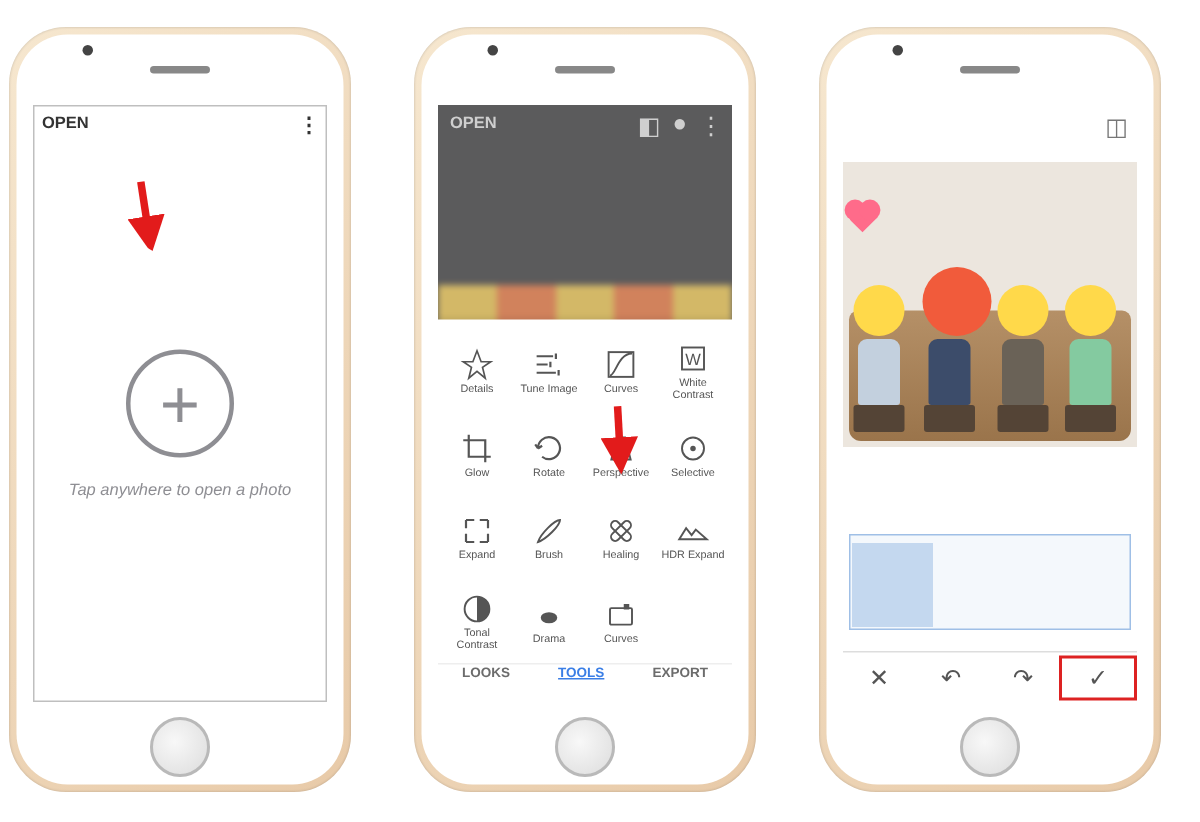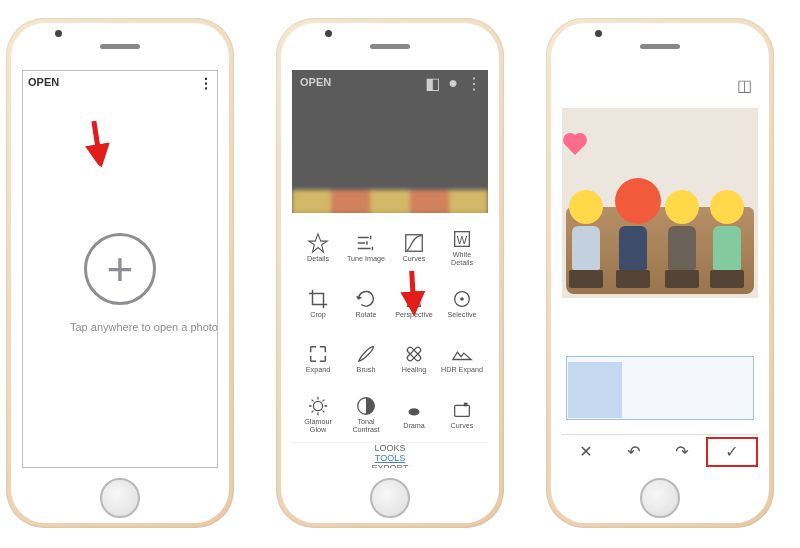--- a/index.html
+++ b/index.html
@@ -12,31 +12,31 @@
     .camera { position:absolute; left:48%; top:-2px; transform:translateX(-60px); width:7px; height:7px; background:#444; border-radius:50%; }
     .homebtn { position:absolute; bottom:10px; left:50%; transform:translateX(-50%); width:40px; height:40px; border:2px solid #b9b9b9; border-radius:50%; background:radial-gradient(circle at 40% 40%,#f8f8f8,#dcdcdc); }
     .screen { position:absolute; left:16px; right:16px; top:52px; bottom:60px; background:#fff; overflow:hidden; }
 
     .phone.p1 { left: 6px; }
     .phone.p2 { left: 276px; }
     .phone.p3 { left: 546px; }
 
     .s1-top { display:flex; justify-content:space-between; padding:6px 6px; font-size:11px; font-weight:700; color:#333; }
     .s1-kebab { font-size:14px; line-height:1; letter-spacing:-1px; }
-    .s1-hint { position:absolute; left:0; right:0; top:63%; text-align:right; color:#8e8e93; font-size:11px; }
+    .s1-hint { position:absolute; left:0; right:0; top:63%; text-align:center; color:#8e8e93; font-size:11px;font-style:italic; }
     .s1-plus { position:absolute; left:50%; top:50%; transform:translate(-50%,-50%); width:72px; height:72px; border:3px solid #8e8e93; border-radius:50%; display:flex; align-items:center; justify-content:center; color:#8e8e93; font-size:46px; font-weight:300; user-select:none; }
     .s1-frame { position:absolute; inset:0; border:1px solid rgba(0,0,0,.25); pointer-events:none; }
 
     .s2-dim { position:absolute; inset:0; background:#5b5b5c; }
     .s2-img-strip { position:absolute; left:0; right:0; top:120px; height:30px; background:linear-gradient(90deg,#f2d06a 0 20%,#ef8c5c 20% 40%,#f2d06a 40% 60%,#ef8c5c 60% 80%,#f2d06a 80% 100%); filter:blur(2px); opacity:.8; }
     .s2-panel { position:absolute; left:0; right:0; bottom:0; top:36%; background:#fff; box-shadow:0 -1px 4px rgba(0,0,0,.1); display:flex; flex-direction:column; }
     .s2-grid { flex:1; display:grid; grid-template-columns:repeat(4,1fr); grid-template-rows:repeat(4,1fr); padding:6px 2px 0 2px; gap:0; }
     .tool { display:flex; flex-direction:column; align-items:center; justify-content:center; gap:1px; font-size:7.2px; color:#555; line-height:1.05; text-align:center; }
     .tool .ic { width:22px; height:22px; display:flex; align-items:center; justify-content:center; color:#555; }
-    .s2-tabs { height:26px; display:flex; justify-content:space-around; align-items:center; font-size:9px; font-weight:400; color:#6c6c6c; border-top:1px solid #eee;flex-direction:column; }
+    .s2-tabs { height:26px; display:flex; justify-content:space-around; align-items:flex-start; font-size:9px; font-weight:700; color:#6c6c6c; border-top:1px solid #eee; }
     .s2-tabs .active { color:#3a7ee6; text-decoration:underline; }
     .s2-top { position:absolute; top:6px; left:8px; font-size:11px; font-weight:700; color:#cfcfcf; }
     .s2-topicons { position:absolute; top:4px; right:6px; display:flex; gap:8px; color:#cfcfcf; }
 
     .s3-top { height:30px; display:flex; justify-content:flex-end; align-items:center; padding:0 6px; }
     .s3-photo { position:absolute; left:0; right:0; top:38px; height:190px; background:#f4f0eb; }
     .wall { position:absolute; inset:0; background:#ece6de; }
     .couch { position:absolute; left:2%; right:2%; top:52%; height:46%; background:linear-gradient(#b59067,#9a744b); border-radius:6px 6px 8px 8px; }
     .person { position:absolute; bottom:10px; width:18%; }
     .head { width:34px; height:34px; border-radius:50%; margin:0 auto 2px auto; }
@@ -129,29 +129,29 @@
               <span>Curves</span>
             </div>
           <div class="tool">
               <span class="ic">
                 <svg viewBox="0 0 24 24">
                   <rect x="4" y="4" width="16" height="16" stroke="currentColor" fill="none" stroke-width="1.4"></rect>
                   <text x="12" y="17" font-size="12" text-anchor="middle" fill="currentColor">W</text>
                 </svg>
               </span>
               <span style="white-space:pre-line">White
-Details</span>
+Contrast</span>
             </div>
           <div class="tool">
               <span class="ic">
                 <svg viewBox="0 0 24 24">
                   <path d="M6 2v16h16M2 6h16v16" stroke="currentColor" fill="none" stroke-width="1.6"></path>
                 </svg>
               </span>
-              <span>Crop</span>
+              <span>Glow</span>
             </div>
           <div class="tool">
               <span class="ic">
                 <svg viewBox="0 0 24 24">
                   <path d="M4 12a8 8 0 1 1 3 6M4 12l-2-3M4 12l3-2" stroke="currentColor" fill="none" stroke-width="1.6"></path>
                 </svg>
               </span>
               <span>Rotate</span>
             </div>
           <div class="tool">
@@ -196,30 +196,20 @@
               </span>
               <span>Healing</span>
             </div>
           <div class="tool">
               <span class="ic">
                 <svg viewBox="0 0 24 24">
                   <path d="M2 18l5-8 4 5 3-4 8 7z" stroke="currentColor" fill="none" stroke-width="1.4"></path>
                 </svg>
               </span>
               <span>HDR Expand</span>
-            </div>
-          <div class="tool">
-              <span class="ic">
-                <svg viewBox="0 0 24 24">
-                  <circle cx="12" cy="12" r="5" stroke="currentColor" fill="none" stroke-width="1.4"></circle>
-                  <path d="M12 2v3M12 19v3M2 12h3M19 12h3M5 5l2 2M17 17l2 2M19 5l-2 2M5 19l2-2" stroke="currentColor" stroke-width="1.4"></path>
-                </svg>
-              </span>
-              <span style="white-space:pre-line">Glamour
-Glow</span>
             </div>
           <div class="tool">
               <span class="ic">
                 <svg viewBox="0 0 24 24">
                   <circle cx="12" cy="12" r="9" stroke="currentColor" fill="none" stroke-width="1.4"></circle>
                   <path d="M12 3a9 9 0 0 1 0 18z" fill="currentColor"></path>
                 </svg>
               </span>
               <span style="white-space:pre-line">Tonal
 Contrast</span>

